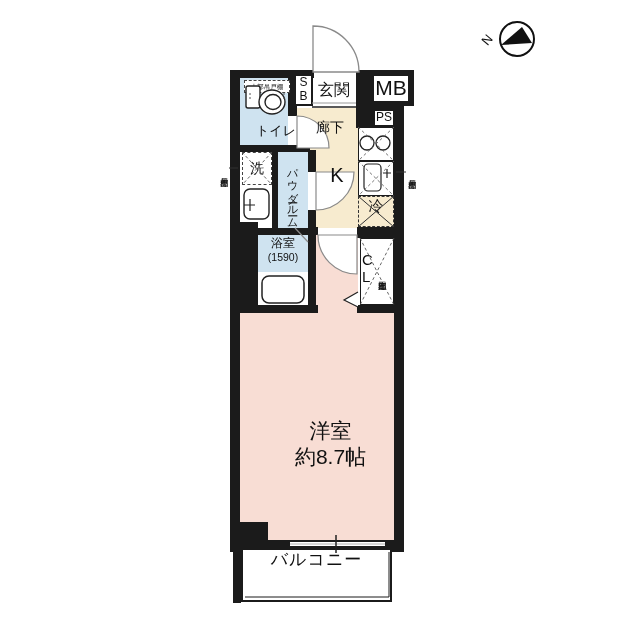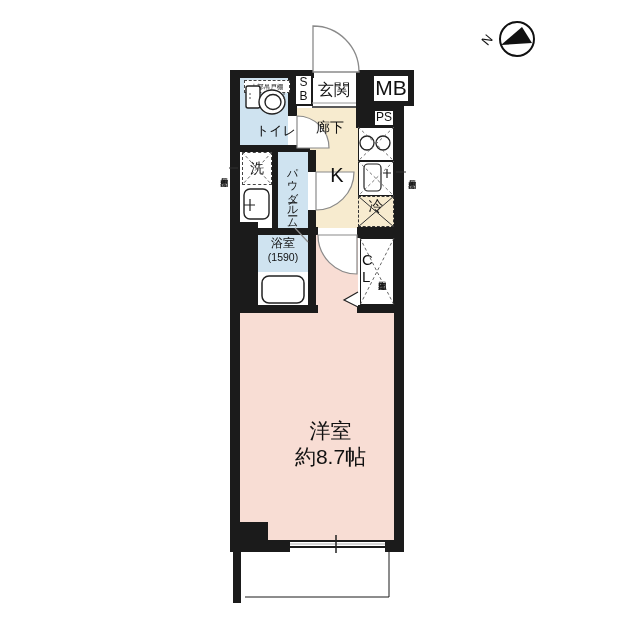--- a/index.html
+++ b/index.html
@@ -66,20 +66,23 @@
   <div class="box thinbox" style="left:358px;top:161px;width:36px;height:35px;"></div>
   <div class="box" style="left:358px;top:196px;width:36px;height:31px;background:#f7ebcf;border:1.3px dashed #333;">
     <span class="lbl" style="position:static;font-size:15px;">冷</span>
   </div>
   <div class="box thinbox" style="left:360px;top:238px;width:34px;height:67px;"></div>
   <div class="abs dashedbox" style="left:242px;top:152px;width:30px;height:33px;display:flex;align-items:center;justify-content:center;">
     <span class="lbl" style="position:static;font-size:14px;">洗</span>
   </div>
   <div class="abs dashedbox" style="left:244px;top:80px;width:46px;height:13px;display:flex;align-items:center;justify-content:center;">
     <span class="lbl" style="position:static;font-size:6.5px;letter-spacing:0;">上部吊戸棚</span>
+  </div>
+  <div class="box" style="left:241px;top:548px;width:151px;height:54px;">
+    <span class="lbl" style="position:static;font-size:17px;letter-spacing:1px;">バルコニー</span>
   </div>
   <div class="abs" style="left:290px;top:540px;width:95px;height:8px;background:#fff;border-top:2px solid #1b1b1b;border-bottom:2px solid #1b1b1b;"></div>
 
   <svg width="640" height="640" viewBox="0 0 640 640">
 
     <path d="M313,72 L313,26 A46,46 0 0 1 359,72 Z" fill="#fff" stroke="#8a8a8a" stroke-width="1.3"></path>
     <path d="M297,148 L297,116 A32,32 0 0 1 329,148 Z" fill="#fff" stroke="#8a8a8a" stroke-width="1.2"></path>
     <path d="M316,172 L354,172 A38,38 0 0 1 316,210 Z" fill="#fff" stroke="#8a8a8a" stroke-width="1.2"></path>
     <path d="M357,235 L318,235 A39,39 0 0 0 357,274 Z" fill="#fff" stroke="#8a8a8a" stroke-width="1.2"></path>
 

